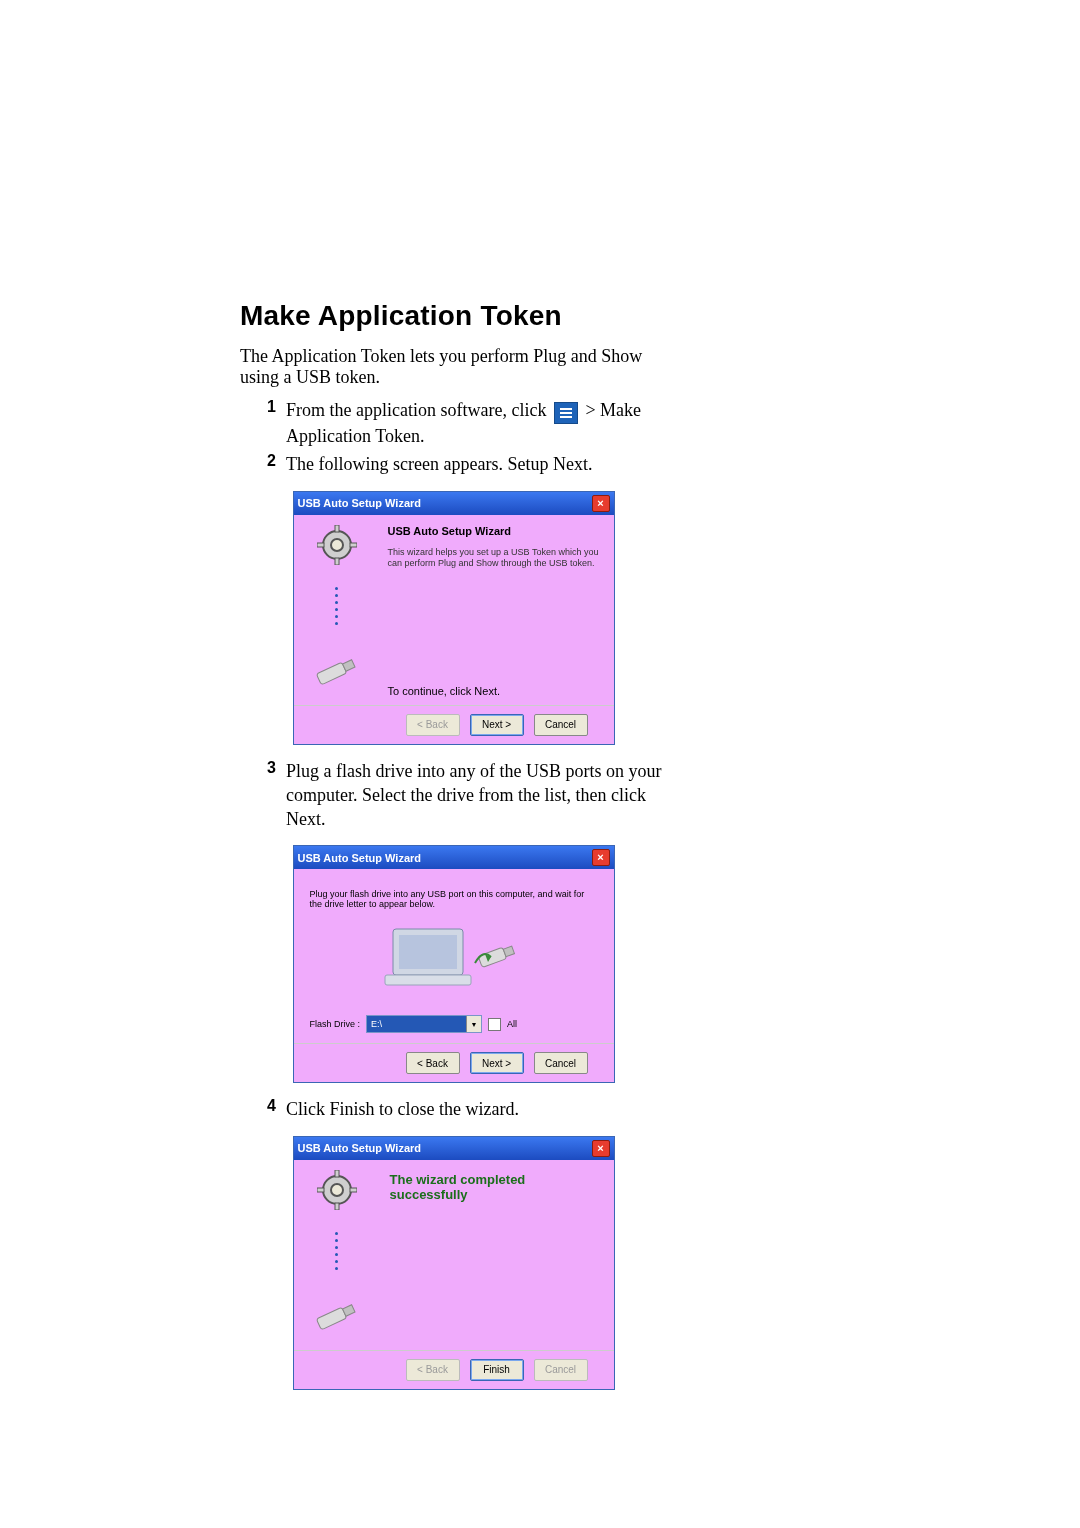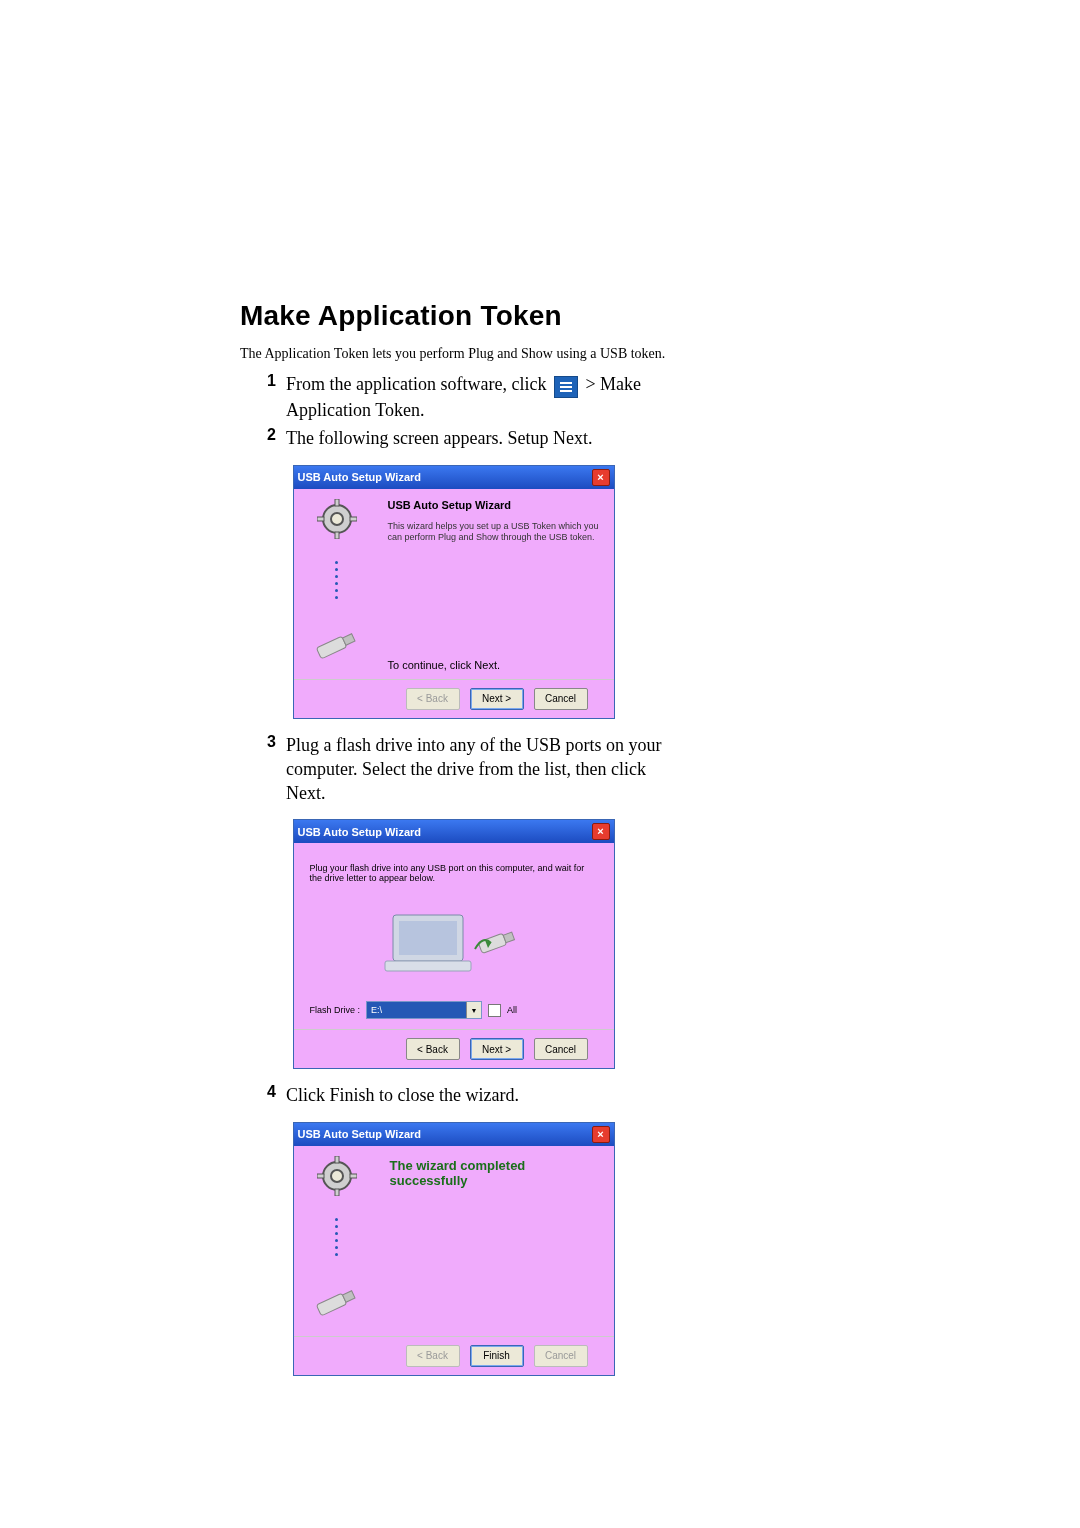--- a/index.html
+++ b/index.html
@@ -1,18 +1,18 @@
 <!DOCTYPE html>
 <html><head>
 <meta charset="utf-8">
 <style>
   html,body{margin:0;padding:0;background:#fff;font-family:Georgia,'Times New Roman',serif;color:#000}
   .page{width:877px;height:1528px;box-sizing:border-box;padding:300px 210px 60px 240px;position:relative}
   h2{font-family:Verdana,Arial,sans-serif;font-weight:bold;font-size:28px;margin:0 0 14px 0;letter-spacing:.2px}
-  .intro{font-size:14px;margin:0 0 10px 0}
+  .intro{font-size:18px;margin:0 0 10px 0}
   .steps{list-style:none;margin:0;padding:0}
   .steps>li{display:flex;align-items:flex-start;margin:4px 0}
   .num{width:36px;flex:none;font-family:Verdana,Arial,sans-serif;font-weight:bold;font-size:16px;text-align:right;padding-right:10px}
   .txt{font-size:18px;line-height:1.35}
   .bold{font-weight:normal}
   .icon-menu{display:inline-flex;width:22px;height:20px;background:#1e63b8;border:1px solid #154a8a;vertical-align:-4px;align-items:center;justify-content:center;margin:0 3px}
   .icon-menu svg{width:14px;height:14px}
   .dlg{width:320px;margin:14px auto;border:1px solid #3a66b5;background:#f0abfc;font-family:Tahoma,Arial,sans-serif}
   .ttlbar{display:flex;align-items:center;background:linear-gradient(#3b78f0,#1c4bc0);color:#fff;font-size:11px;font-weight:bold;padding:3px 4px}
   .ttlbar .ttl{flex:1}
@@ -25,21 +25,21 @@
   .dot{width:3px;height:3px;border-radius:50%;background:#2458b5}
   .rpanel{flex:1;padding:10px 14px 8px 8px;position:relative}
   .wt{font-size:11px;font-weight:bold;margin-bottom:10px}
   .wd{font-size:9px;color:#333;line-height:1.3}
   .cont{position:absolute;bottom:8px;left:8px;font-size:11px}
   .btns{display:flex;justify-content:flex-end;gap:10px;padding:8px 26px;border-top:1px solid #ccc}
   .btn{min-width:52px;height:20px;font-size:10px;background:#ece9d8;border:1px solid #888;display:flex;align-items:center;justify-content:center;border-radius:2px}
   .btn.default{border:1px solid #3a66b5;box-shadow:inset 0 0 0 1px #7aa7ee}
   .btn.dis{color:#9a9a9a;border-color:#bbb}
   .dlg2 .d2body{padding:20px 16px 10px}
-  .d2txt{font-size:9px;margin-bottom:22px}
+  .d2txt{font-size:9px;margin-bottom:10px}
   .d2img{width:150px;height:88px;margin:8px auto;display:block}
   .frow{display:flex;align-items:center;gap:6px;margin-top:6px;font-size:9px}
   .select{width:110px;height:16px;border:1px solid #7a95c9;background:#2458b5;color:#fff;font-size:9px;padding-left:4px;display:flex;align-items:center;position:relative}
   .select:after{content:"▼";position:absolute;right:0;top:0;width:14px;height:100%;background:#ece9d8;color:#000;border-left:1px solid #888;display:flex;align-items:center;justify-content:center;font-size:7px}
   .chk{width:11px;height:11px;border:1px solid #777;background:#fff}
   .d3body{display:flex}
   .d3r{flex:1;padding:12px 10px}
   .comp{font-size:13px;font-weight:bold;color:#1b6e1b}
   .footer{position:absolute;bottom:74px;left:0;right:0;display:flex;justify-content:flex-end;align-items:center;padding-right:222px;font-family:Arial,sans-serif;font-size:14px;color:#333}
   .footer .sep{margin:0 10px;color:#6a7a42}

